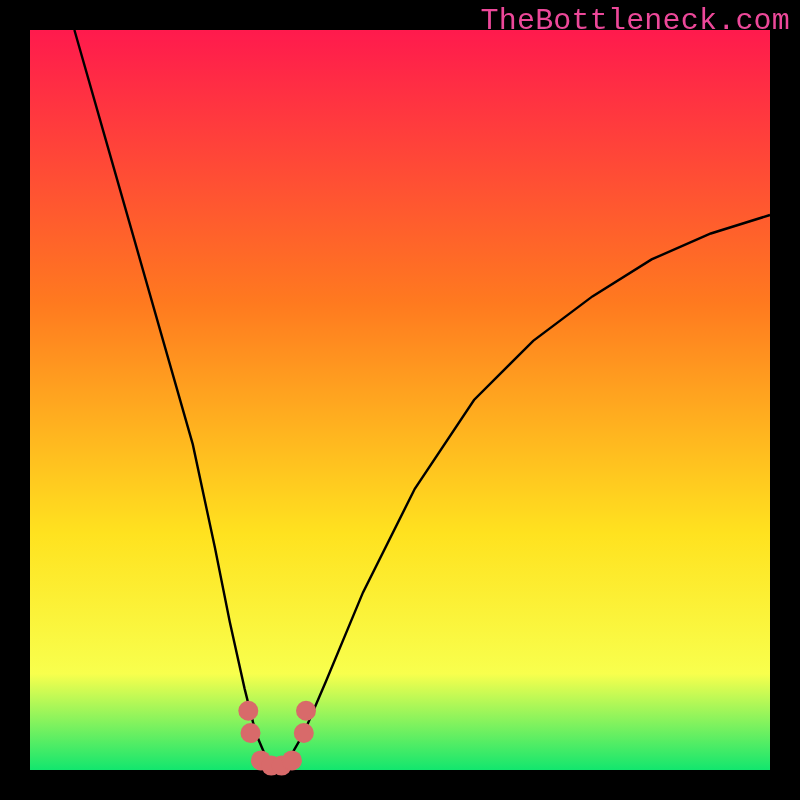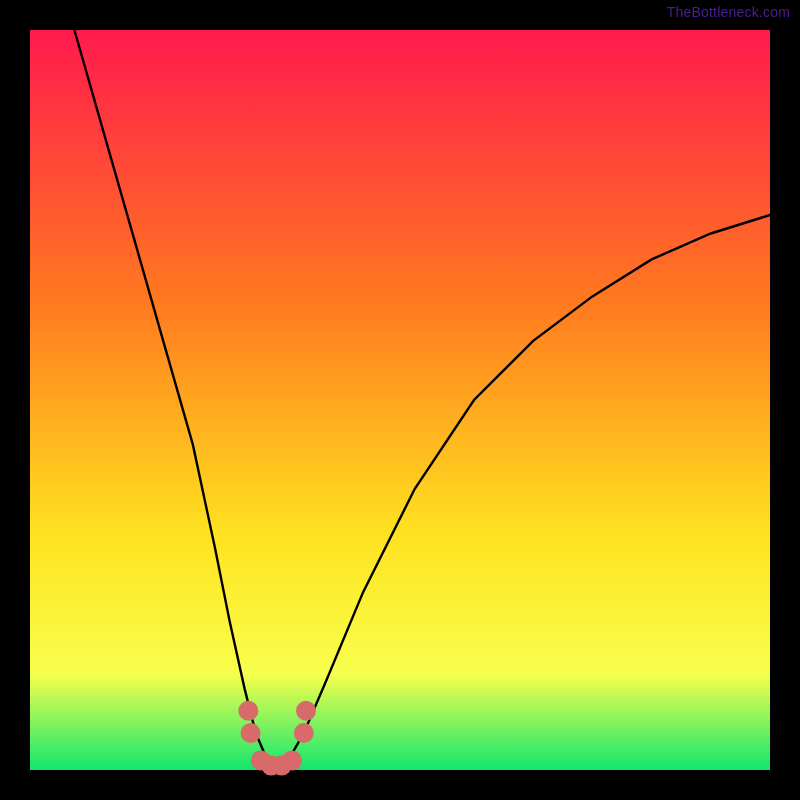--- a/index.html
+++ b/index.html
@@ -12,23 +12,23 @@
   }
   .wrap {
     position: relative;
     width: 800px;
     height: 800px;
   }
   .watermark {
     position: absolute;
     top: 4px;
     right: 10px;
-    font-family: Liberation Sans, sans-serif;
-    font-size: 14px;
-    color: #4c1d95;
+    font-family: Liberation Mono, monospace;
+    font-size: 30px;
+    color: #ec4899;
     font-weight: 400;
     letter-spacing: 0.2px;
     z-index: 5;
   }
   svg {
     display: block;
   }
 </style>
 </head>
 <body>

